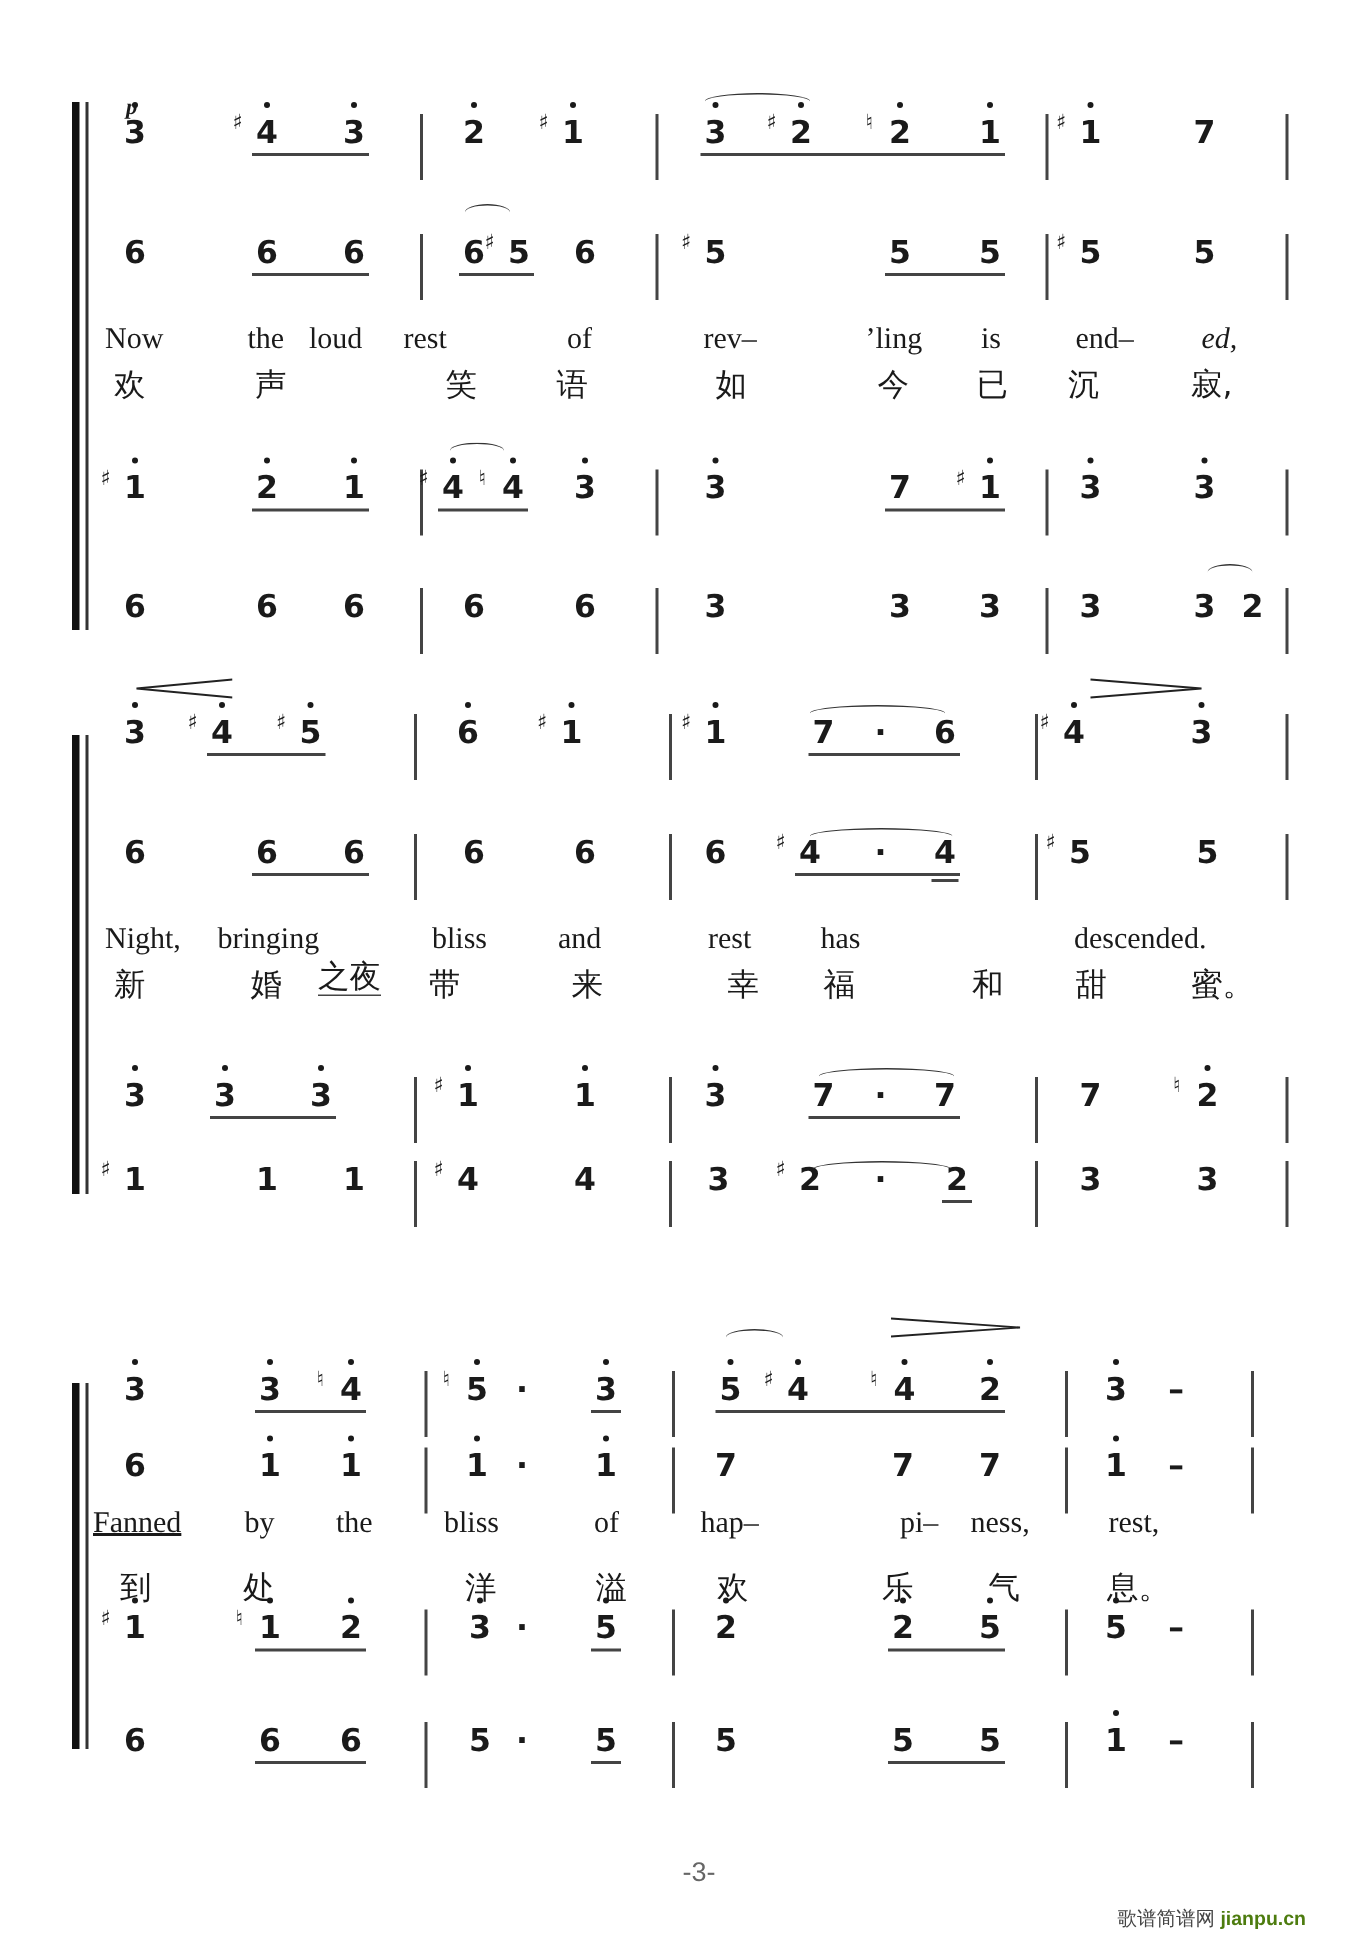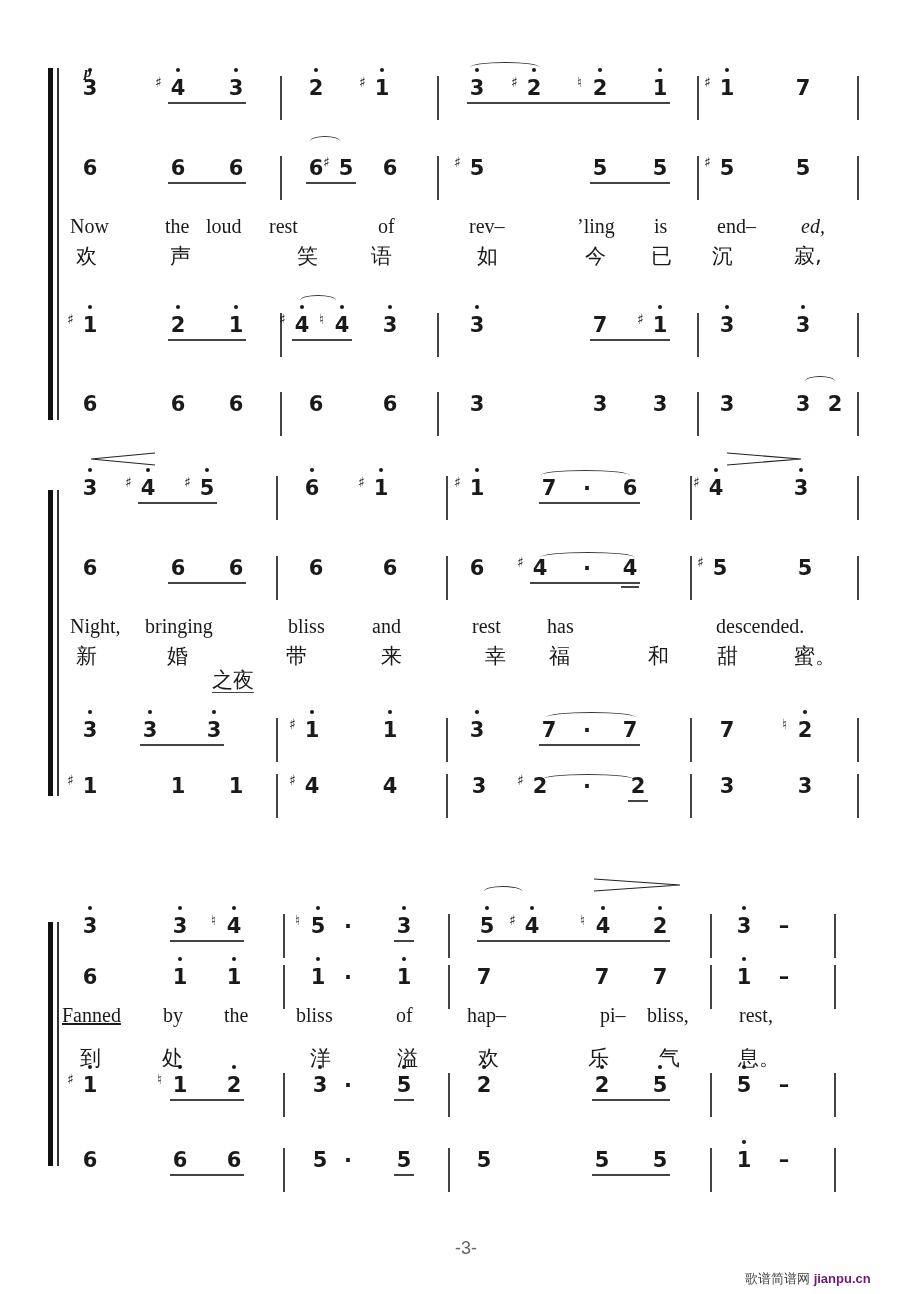--- a/index.html
+++ b/index.html
@@ -10,21 +10,21 @@
   .bar{position:absolute;width:1.5px;background:#444;}
   .beam{position:absolute;height:1.5px;background:#444;}
   .slur{position:absolute;border-top:1.3px solid #333;border-radius:50% 50% 0 0;height:10px;}
   .brace-thick{position:absolute;width:5px;background:#111;}
   .brace-thin{position:absolute;width:1.5px;background:#333;}
   .lyr-en{position:absolute;font-family:"Liberation Serif",serif;font-size:20px;line-height:22px;white-space:nowrap;}
   .lyr-cn{position:absolute;font-family:"DejaVu Sans",sans-serif;font-size:21px;line-height:24px;white-space:nowrap;}
   .dyn{position:absolute;font-family:"Liberation Serif",serif;font-style:italic;font-weight:bold;font-size:15px;}
   .pagenum{position:absolute;left:455px;top:1238px;font-size:18px;color:#666;font-family:"Liberation Sans",sans-serif;}
   .wm{position:absolute;left:745px;top:1270px;font-size:13px;color:#444;white-space:nowrap;}
-  .wm .site{color:#701a75;font-weight:bold;}
+  .wm .site{color:#4d7c0f;font-weight:bold;}
 </style>
 </head>
 <body>
 
 <div class="pagenum">-3-</div>
 <div class="wm">
   <span>歌谱简谱网</span>
   <span class="site">jianpu.cn</span>
 </div>
 
@@ -191,21 +191,21 @@
     <div class="note" style="left: 805px; top: 774px;"><span>3</span></div>
     <div class="lyr-en" style="left: 70px; top: 615px;">Night,</div>
     <div class="lyr-en" style="left: 145px; top: 615px;">bringing</div>
     <div class="lyr-en" style="left: 288px; top: 615px;">bliss</div>
     <div class="lyr-en" style="left: 372px; top: 615px;">and</div>
     <div class="lyr-en" style="left: 472px; top: 615px;">rest</div>
     <div class="lyr-en" style="left: 547px; top: 615px;">has</div>
     <div class="lyr-en" style="left: 716px; top: 615px;">descended.</div>
     <div class="lyr-cn" style="left: 76px; top: 644px;">新</div>
     <div class="lyr-cn" style="left: 167px; top: 644px;">婚</div>
-    <div class="lyr-cn" style="left: 212px; top: 668px; border-bottom: 1.5px solid rgb(68, 68, 68);">之夜</div>
+    <div class="lyr-cn" style="left: 212px; top: 639px; border-bottom: 1.5px solid rgb(68, 68, 68);">之夜</div>
     <div class="lyr-cn" style="left: 286px; top: 644px;">带</div>
     <div class="lyr-cn" style="left: 381px; top: 644px;">来</div>
     <div class="lyr-cn" style="left: 485px; top: 644px;">幸</div>
     <div class="lyr-cn" style="left: 549px; top: 644px;">福</div>
     <div class="lyr-cn" style="left: 648px; top: 644px;">和</div>
     <div class="lyr-cn" style="left: 717px; top: 644px;">甜</div>
     <div class="lyr-cn" style="left: 794px; top: 644px;">蜜。</div>
     <div class="brace-thick" style="left: 48px; top: 922px; height: 244px;"></div>
     <div class="brace-thin" style="left: 57px; top: 922px; height: 244px;"></div>
     <div class="bar" style="left: 283px; top: 914px; height: 44px;"></div>
@@ -278,21 +278,21 @@
     <div class="beam" style="left: 592px; top: 1174px; width: 78px;"></div>
     <div class="note" style="left: 744px; top: 1148px;"><span>1</span><span class="dot"></span></div>
     <div class="note" style="left: 784px; top: 1148px;"><span>–</span></div>
     <div class="lyr-en" style="left: 62px; top: 1004px; text-decoration: underline;">Fanned</div>
     <div class="lyr-en" style="left: 163px; top: 1004px;">by</div>
     <div class="lyr-en" style="left: 224px; top: 1004px;">the</div>
     <div class="lyr-en" style="left: 296px; top: 1004px;">bliss</div>
     <div class="lyr-en" style="left: 396px; top: 1004px;">of</div>
     <div class="lyr-en" style="left: 467px; top: 1004px;">hap–</div>
     <div class="lyr-en" style="left: 600px; top: 1004px;">pi–</div>
-    <div class="lyr-en" style="left: 647px; top: 1004px;">bliss,</div>
+    <div class="lyr-en" style="left: 647px; top: 1004px;">ness,</div>
     <div class="lyr-en" style="left: 739px; top: 1004px;">rest,</div>
     <div class="lyr-cn" style="left: 80px; top: 1046px;">到</div>
     <div class="lyr-cn" style="left: 162px; top: 1046px;">处</div>
     <div class="lyr-cn" style="left: 310px; top: 1046px;">洋</div>
     <div class="lyr-cn" style="left: 397px; top: 1046px;">溢</div>
     <div class="lyr-cn" style="left: 478px; top: 1046px;">欢</div>
     <div class="lyr-cn" style="left: 588px; top: 1046px;">乐</div>
     <div class="lyr-cn" style="left: 659px; top: 1046px;">气</div>
     <div class="lyr-cn" style="left: 738px; top: 1046px;">息。</div>
     <div class="slur" style="left: 470px; top: 62px; width: 70px;"></div>

